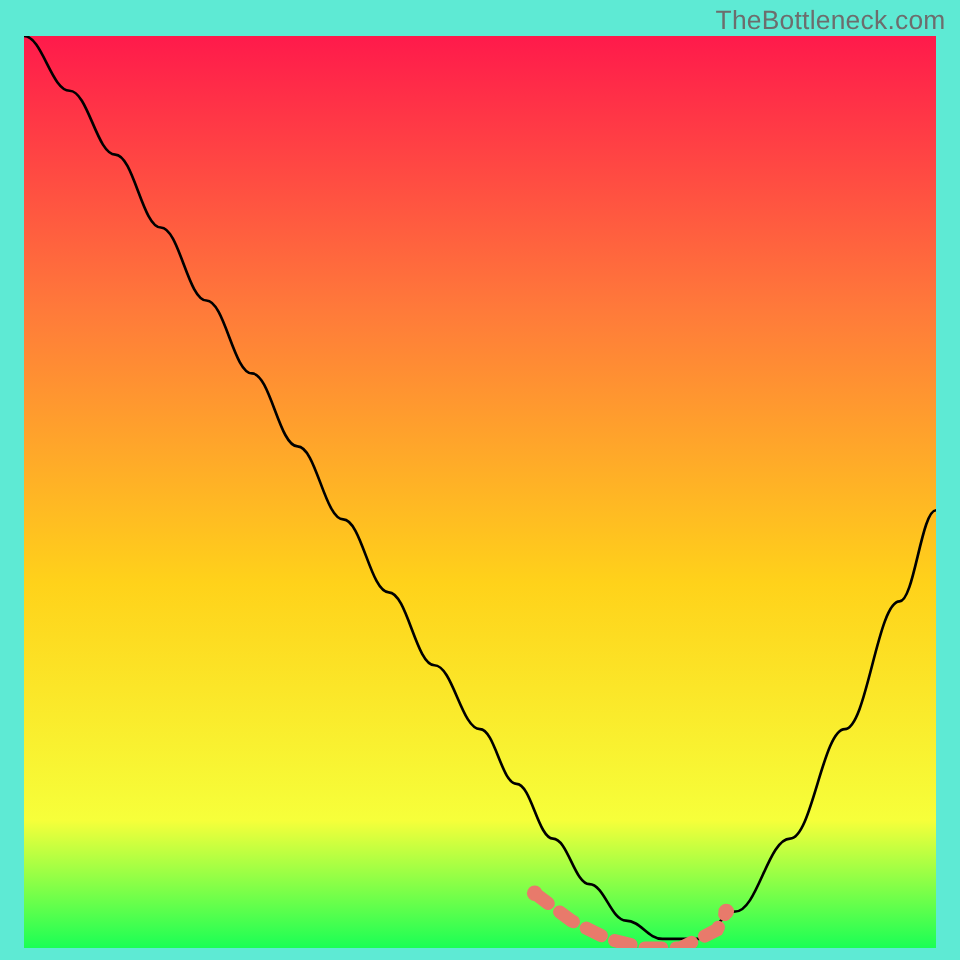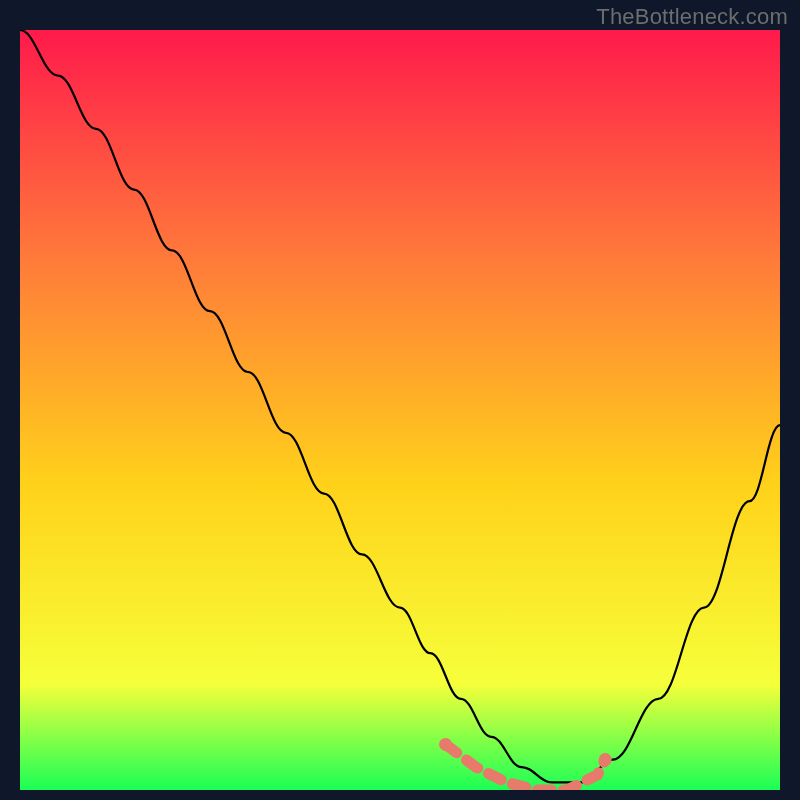--- a/index.html
+++ b/index.html
@@ -6,21 +6,21 @@
     margin: 0;
     padding: 0;
     width: 800px;
     height: 800px;
     background: #000;
     overflow: hidden;
   }
   .outer {
     width: 800px;
     height: 800px;
-    background: #0f172a;
+    background: #5eead4;
     position: relative;
   }
   .watermark {
     position: absolute;
     top: 4px;
     right: 12px;
     color: #6d6d6d;
     font-family: Arial, Helvetica, sans-serif;
     font-size: 22px;
     letter-spacing: 0.2px;

